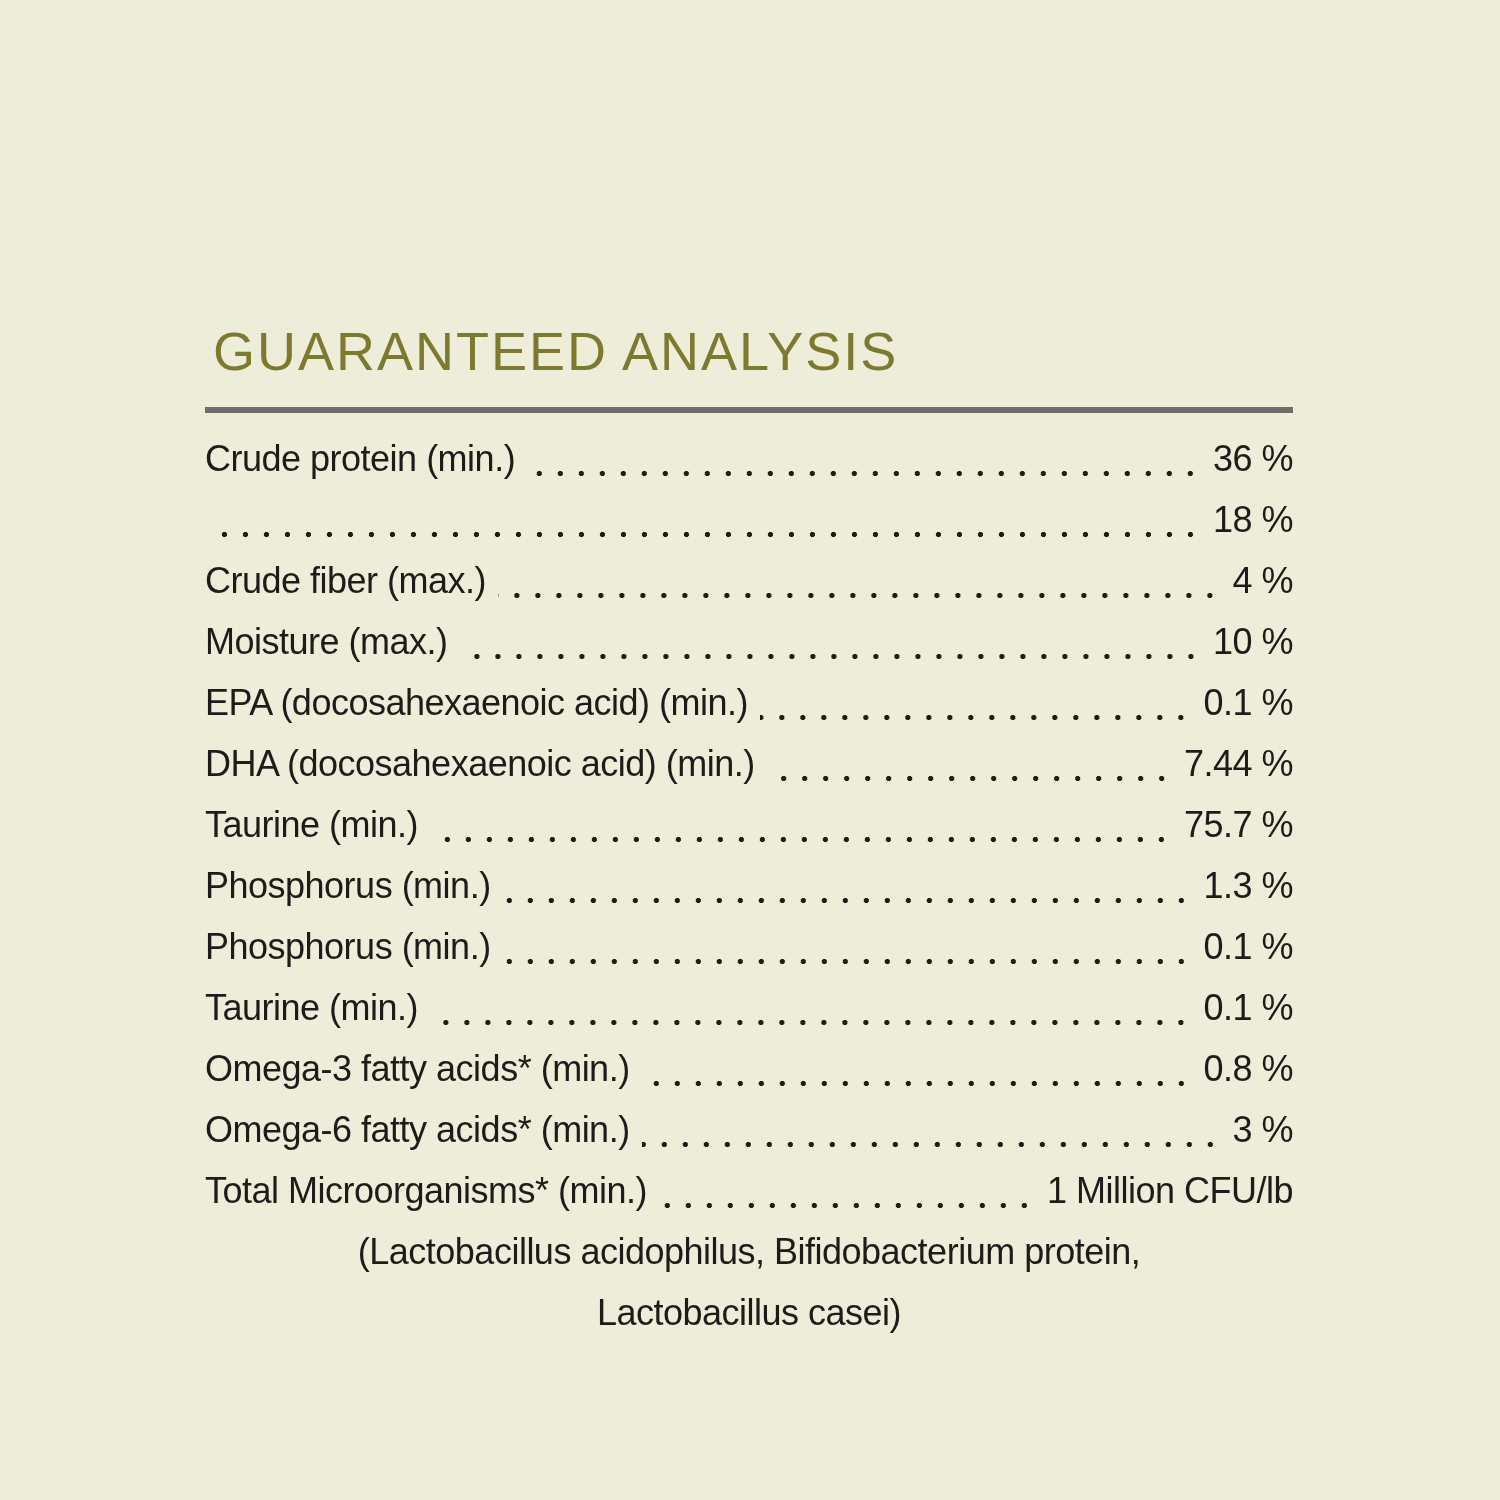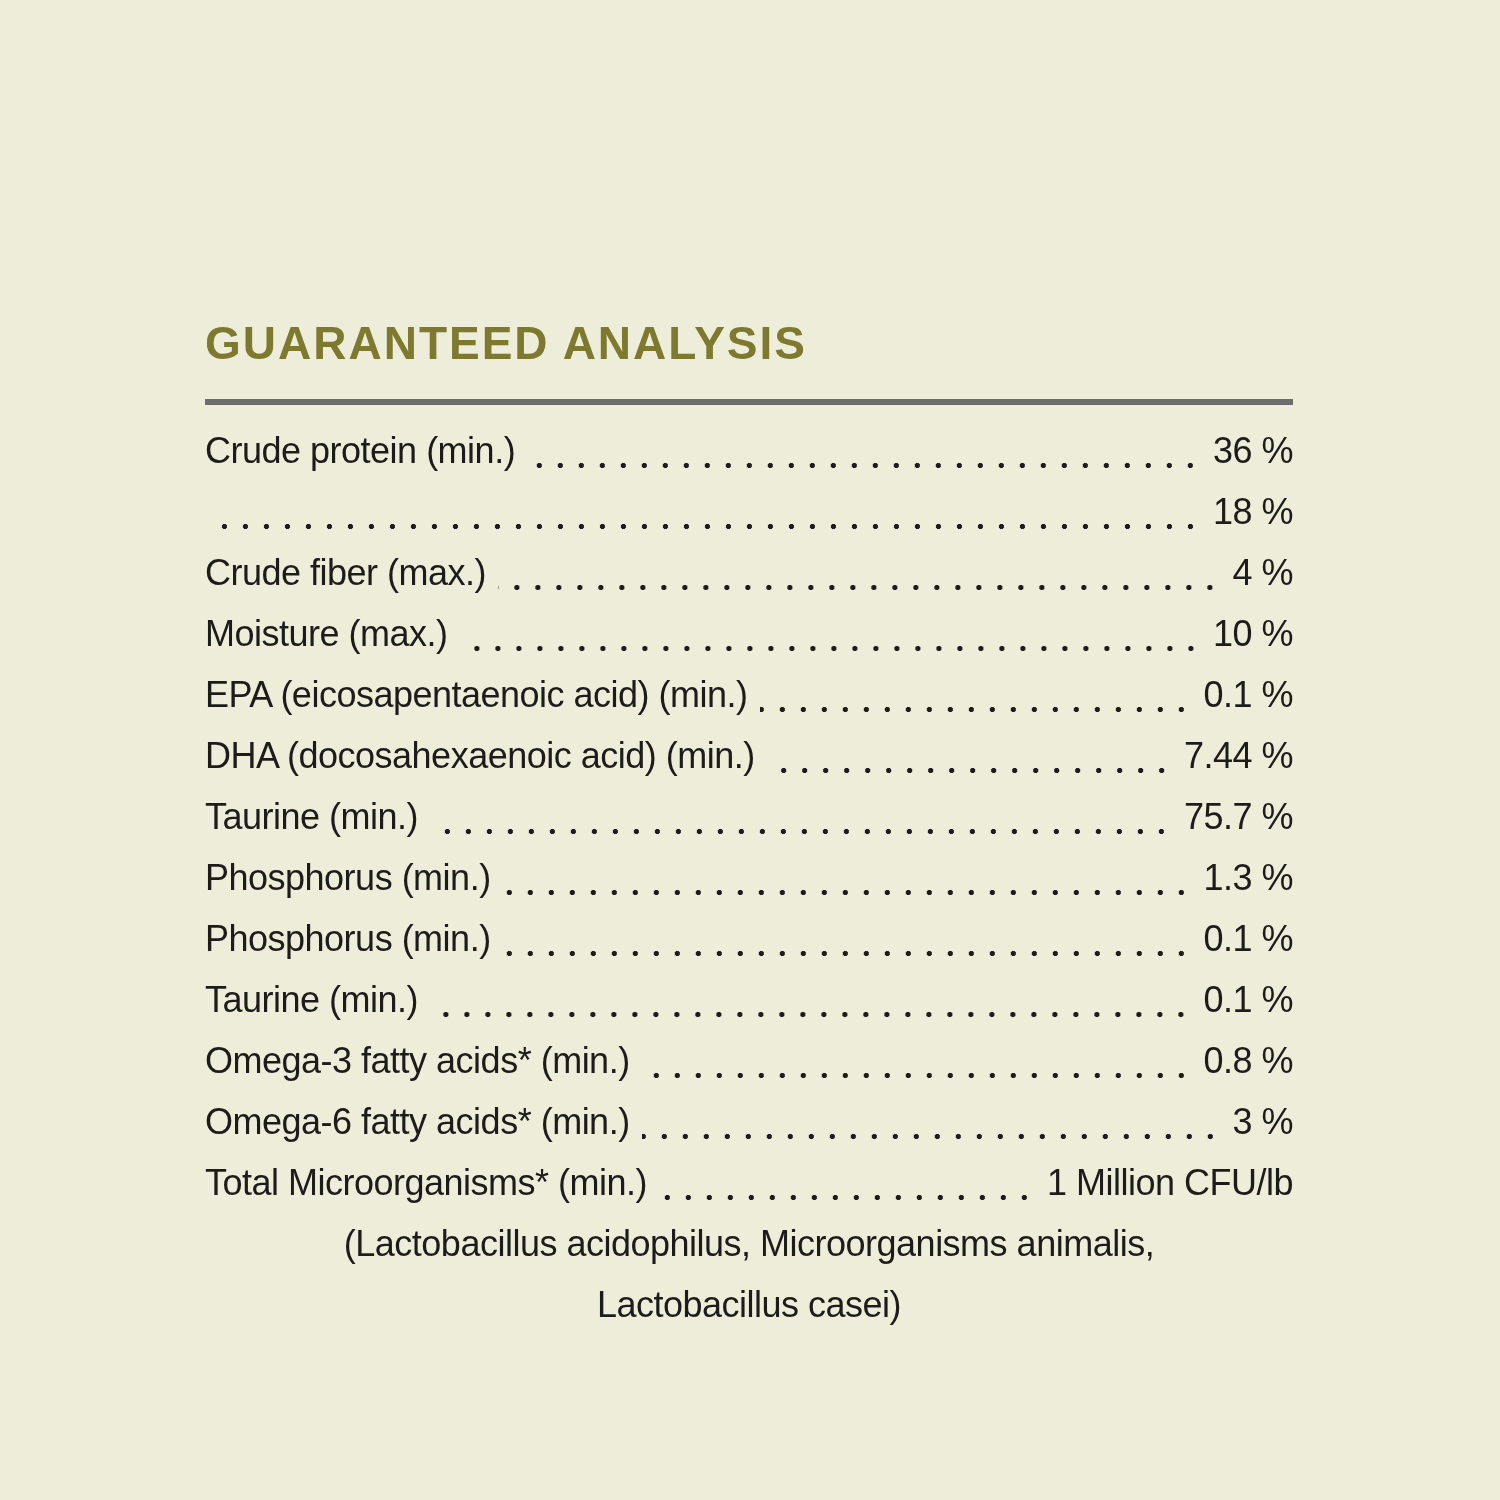--- a/index.html
+++ b/index.html
@@ -15,23 +15,23 @@
     font-family:"Liberation Sans", sans-serif;
     position:relative;
     overflow:hidden;
   }
   .content{
     position:absolute;
     left:205px;top:308px;
     width:1088px;
   }
   .title{
-    margin:0;
-    font-size:46px;
-    font-weight:bold;
+    margin:8px;
+    font-size:54px;
+    font-weight:normal;
     letter-spacing:2px;
     line-height:70px;
     color:var(--title);
     white-space:nowrap;
   }
   .divider{
     height:6px;
     background:var(--divider);
     margin-top:21px;
     margin-bottom:15px;
@@ -94,21 +94,21 @@
     <span class="value">4 %</span>
   </div>
 
   <div class="row">
     <span class="label">Moisture (max.)</span>
     <span class="leader"></span>
     <span class="value">10 %</span>
   </div>
 
   <div class="row">
-    <span class="label">EPA (eicosapentaenoic acid) (min.)</span>
+    <span class="label">EPA (docosahexaenoic acid) (min.)</span>
     <span class="leader"></span>
     <span class="value">0.1 %</span>
   </div>
 
   <div class="row">
     <span class="label">DHA (docosahexaenoic acid) (min.)</span>
     <span class="leader"></span>
     <span class="value">7.44 %</span>
   </div>
 
@@ -147,18 +147,18 @@
     <span class="leader"></span>
     <span class="value">3 %</span>
   </div>
 
   <div class="row">
     <span class="label">Total Microorganisms* (min.)</span>
     <span class="leader"></span>
     <span class="value">1 Million CFU/lb</span>
   </div>
 
-  <div class="cont">(Lactobacillus acidophilus, Microorganisms animalis,</div>
+  <div class="cont">(Lactobacillus acidophilus, Bifidobacterium protein,</div>
 
   <div class="cont">Lactobacillus casei)</div>
 </div>
   </div>
 </div>
 
 </body></html>

